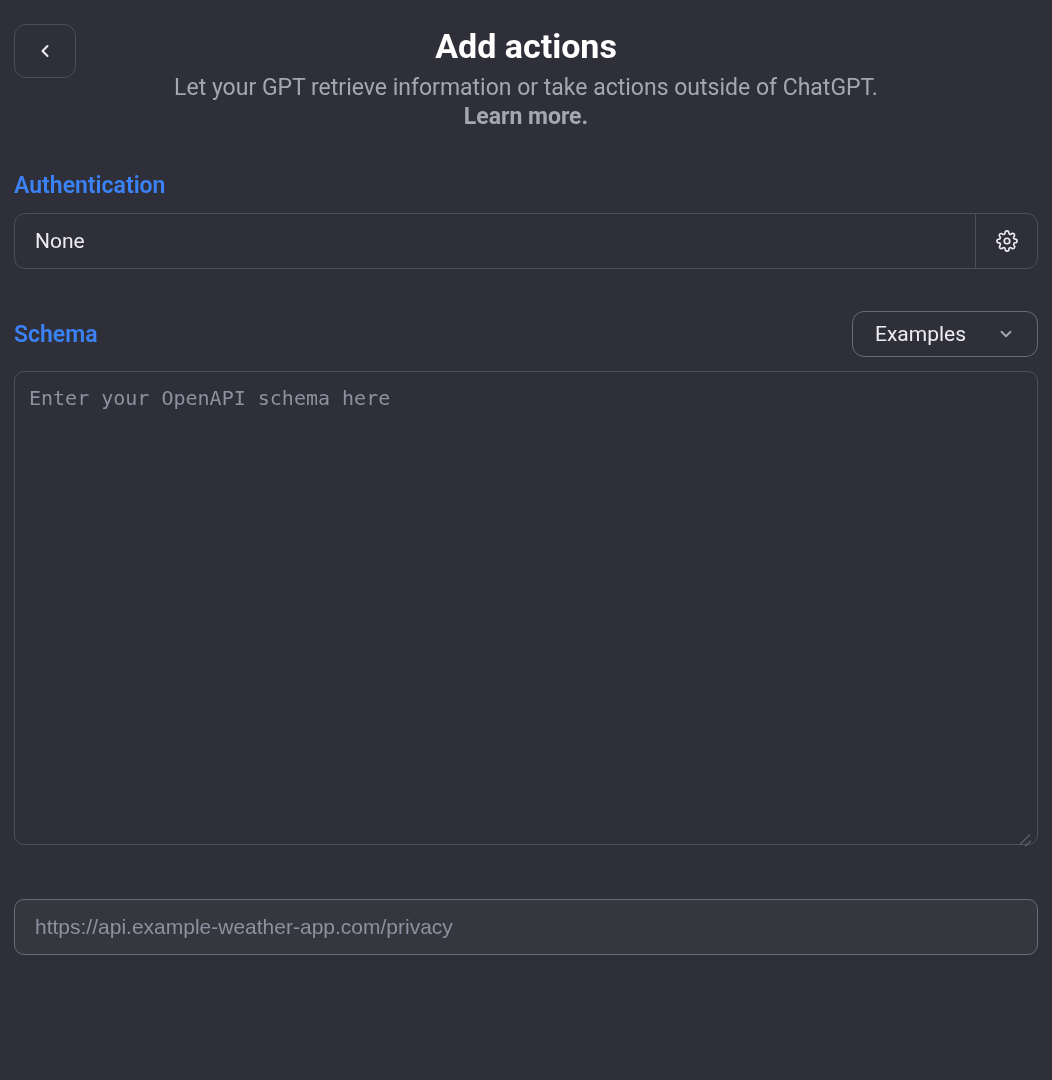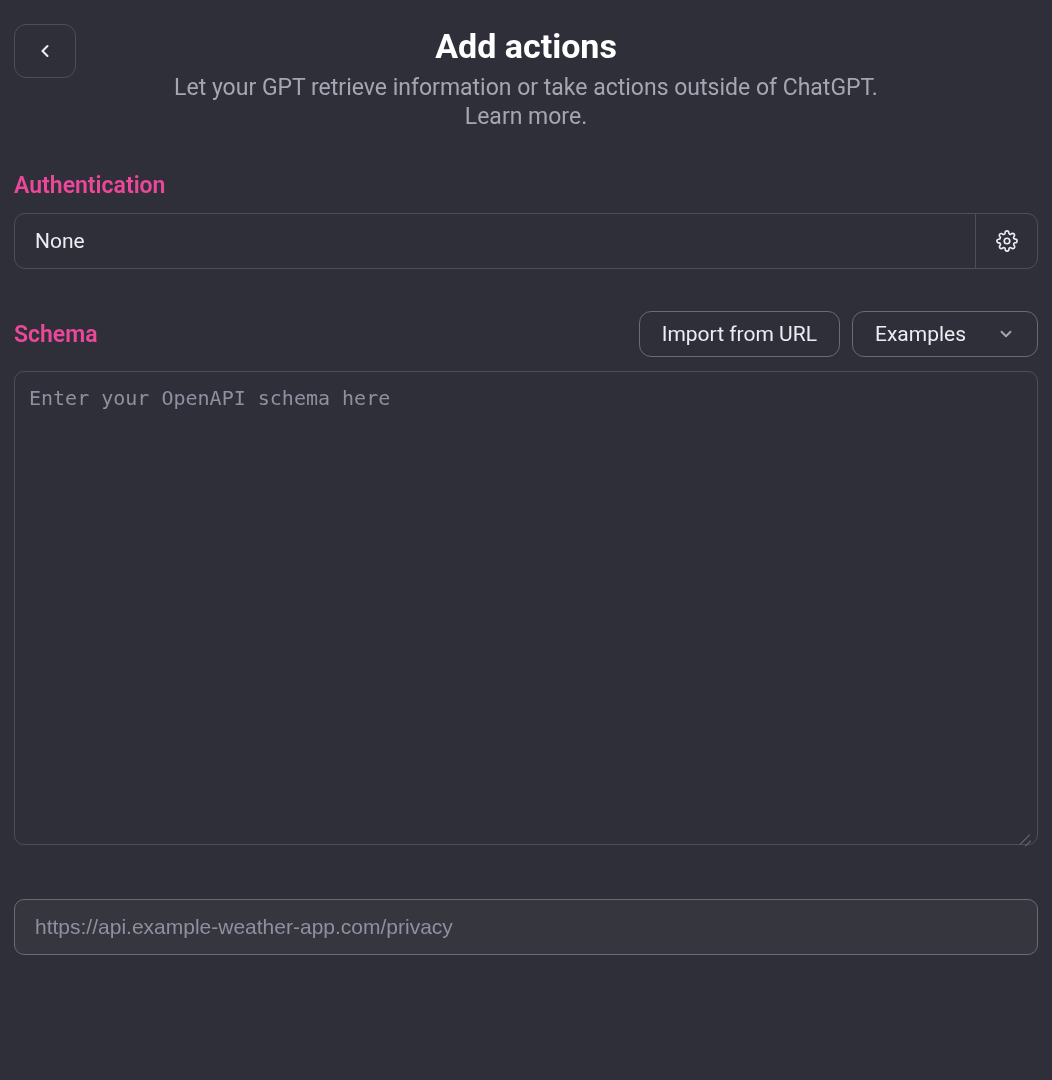--- a/index.html
+++ b/index.html
@@ -55,31 +55,31 @@
     margin:0;
   }
   .subtitle{
     font-size:23px;
     color:var(--text-muted);
     margin:6px 0 0 0;
     line-height:1.35;
   }
   .learn-link{
     font-size:23px;
-    font-weight:400;
+    font-weight:700;
     color:var(--text-muted);
     cursor:pointer;
   }
 
   
   .section{margin-top:42px;}
   .section-label{
     font-size:23px;
     font-weight:600;
-    color:#ec4899;
+    color:#3b82f6;
     margin:0 0 14px 0;
   }
   .section-head{
     display:flex;
     align-items:center;
     justify-content:space-between;
     margin-bottom:14px;
   }
   .head-buttons{display:flex;gap:12px;}
 
@@ -201,21 +201,20 @@
           <path d="M19.4 15a1.65 1.65 0 0 0 .33 1.82l.06.06a2 2 0 1 1-2.83 2.83l-.06-.06a1.65 1.65 0 0 0-1.82-.33 1.65 1.65 0 0 0-1 1.51V21a2 2 0 0 1-4 0v-.09a1.65 1.65 0 0 0-1-1.51 1.65 1.65 0 0 0-1.82.33l-.06.06a2 2 0 1 1-2.83-2.83l.06-.06a1.65 1.65 0 0 0 .33-1.82 1.65 1.65 0 0 0-1.51-1H3a2 2 0 0 1 0-4h.09a1.65 1.65 0 0 0 1.51-1 1.65 1.65 0 0 0-.33-1.82l-.06-.06a2 2 0 1 1 2.83-2.83l.06.06a1.65 1.65 0 0 0 1.82.33h0a1.65 1.65 0 0 0 1-1.51V3a2 2 0 0 1 4 0v.09a1.65 1.65 0 0 0 1 1.51h0a1.65 1.65 0 0 0 1.82-.33l.06-.06a2 2 0 1 1 2.83 2.83l-.06.06a1.65 1.65 0 0 0-.33 1.82v0a1.65 1.65 0 0 0 1.51 1H21a2 2 0 0 1 0 4h-.09a1.65 1.65 0 0 0-1.51 1z"></path>
         </svg>
       </button>
     </div>
   </div>
 
   <div class="section">
     <div class="section-head">
       <div class="section-label" style="margin:0">Schema</div>
       <div class="head-buttons">
-        <button class="pill">Import from URL</button>
         <button class="pill examples">
           <span>Examples</span>
           <svg width="18" height="18" viewBox="0 0 24 24" fill="none" stroke="#a6a6b3" stroke-width="2.5" stroke-linecap="round" stroke-linejoin="round">
               <polyline points="6 9 12 15 18 9"></polyline>
             </svg>
         </button>
       </div>
     </div>
     <div class="textarea-wrap">
       <textarea class="schema-area" placeholder="Enter your OpenAPI schema here" style=""></textarea>

